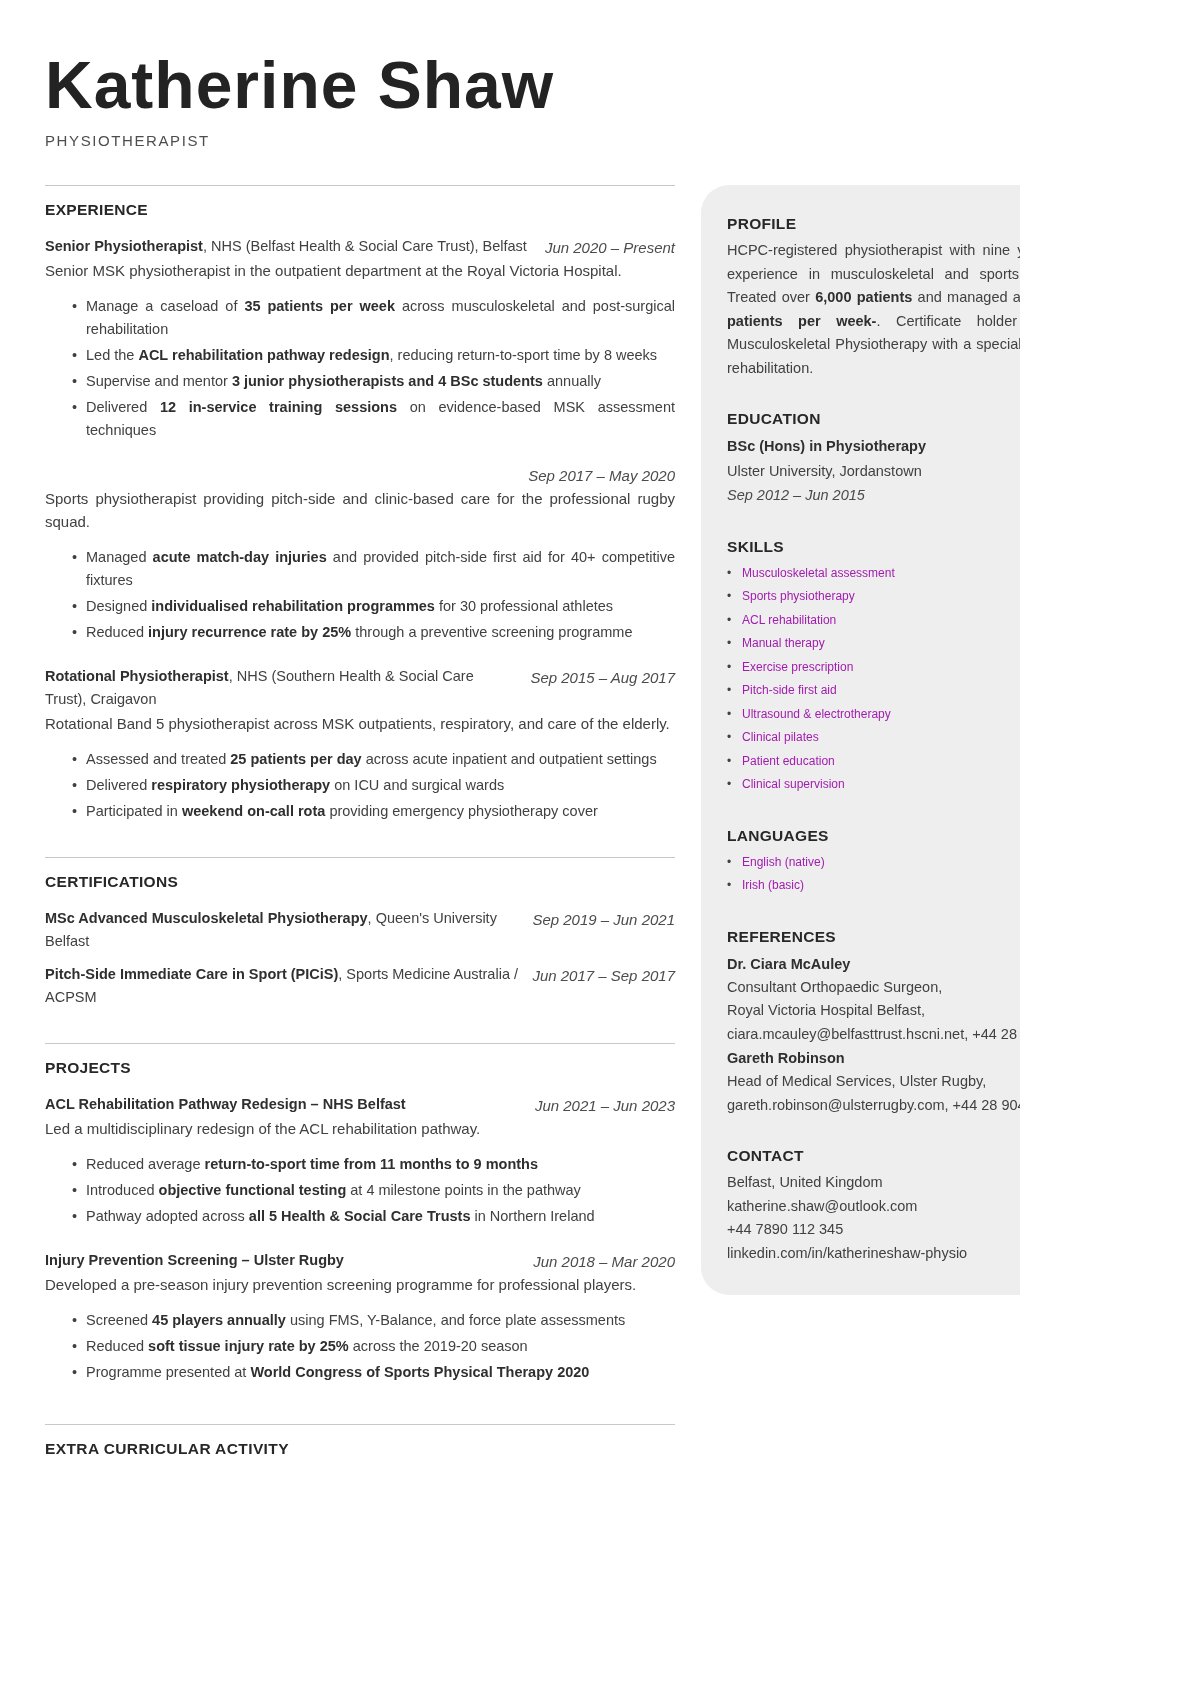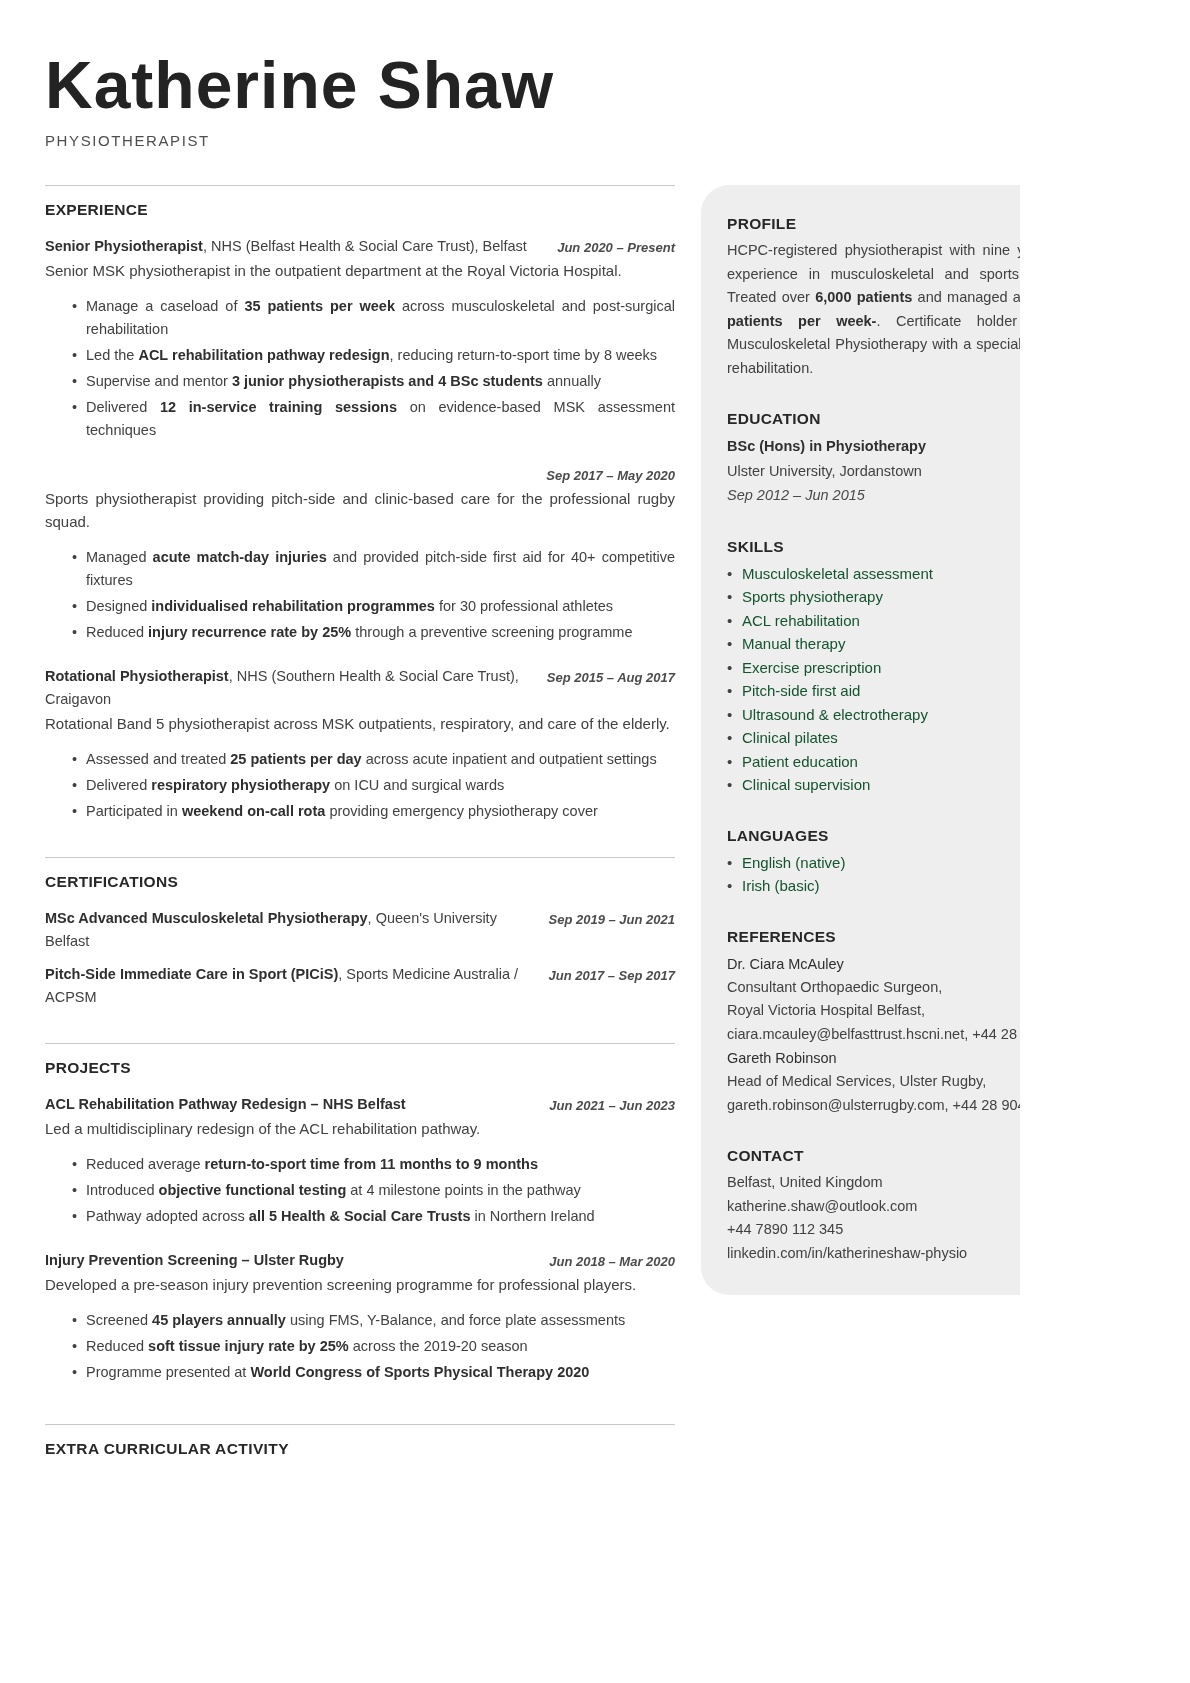--- a/index.html
+++ b/index.html
@@ -41,44 +41,44 @@
   b{font-weight:700;color:#2f2f2f;}
   
   .sect{margin-bottom:34px;}
   .entry{margin-bottom:21px;}
   .entry:last-child{margin-bottom:0;}
   .entry-head{display:flex;align-items:flex-start;margin-bottom:1px;}
   .entry-title{flex:1 1 auto;font-size:14.5px;line-height:23px;color:#414141;max-width:505px;}
   .entry-title b{font-size:14.5px;}
   .proj-title{font-weight:700;color:#2f2f2f;}
   .entry-date{
-    margin-left:auto;padding-left:14px;font-size:13px;font-style:italic;
-    color:#4c4c4c;white-space:nowrap;line-height:21px;padding-top:2px;font-weight:bold;
+    margin-left:auto;padding-left:14px;font-size:15px;font-style:italic;
+    color:#4c4c4c;white-space:nowrap;line-height:21px;padding-top:2px;
   }
   .entry-summary{font-size:15px;line-height:23px;color:#414141;text-align:justify;}
   ul.bullets{list-style:none;margin:13px 0 0 0;padding:0;}
   ul.bullets li{
     position:relative;padding-left:41px;margin-bottom:3px;
     font-size:14.5px;line-height:23px;color:#414141;text-align:justify;
   }
   ul.bullets li::before{content:"•";position:absolute;left:27px;color:#414141;}
   
   .panel .psec{margin-bottom:30px;}
   .panel .psec:last-child{margin-bottom:0;}
   .panel h2.sec{margin-bottom:6px;}
   .panel p{margin:0;font-size:14.5px;line-height:23.5px;color:#414141;text-align:justify;}
   .edu-line{font-size:14.5px;line-height:24.5px;color:#414141;}
   .edu-degree{font-weight:700;color:#2f2f2f;}
   .edu-dates{font-style:italic;color:#4a4a4a;}
   ul.plist{list-style:none;margin:2px 0 0 0;padding:0;}
   ul.plist li{
-    position:relative;padding-left:15px;font-size:15px;line-height:23.5px;color:#14532d;
+    position:relative;padding-left:15px;font-size:12px;line-height:23.5px;color:#a21caf;
   }
   ul.plist li::before{content:"•";position:absolute;left:0;color:#414141;}
-  .ref-name{font-size:14.5px;line-height:24px;font-weight:400;color:#2f2f2f;}
+  .ref-name{font-size:14.5px;line-height:24px;font-weight:700;color:#2f2f2f;}
   .ref-line,.contact-line{font-size:14.5px;line-height:23.5px;color:#414141;}
   
   .sect-extra{margin-top:40px;margin-bottom:0;}
   .sect-extra h2.sec{margin-bottom:0;letter-spacing:.4px;}
 </style>
 </head>
 <body>
 
 <div class="page">
 

